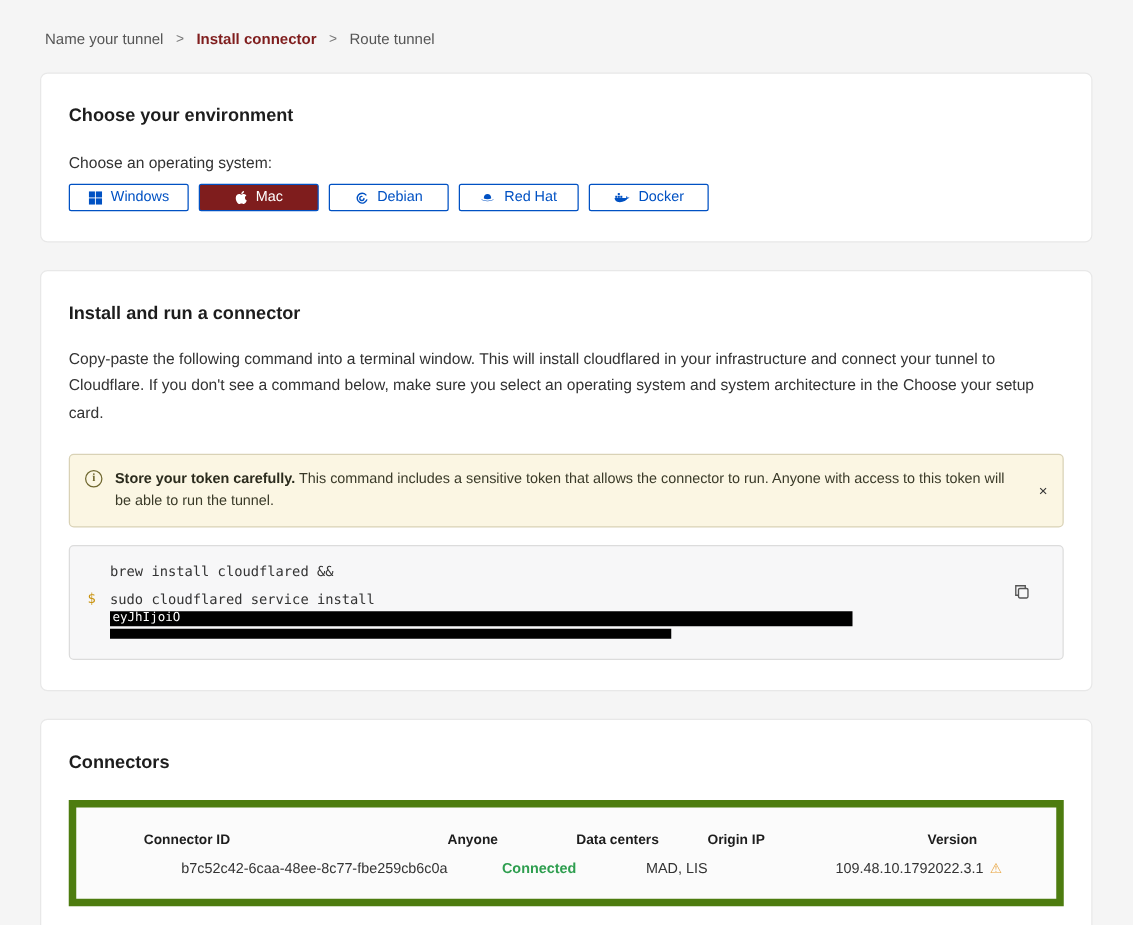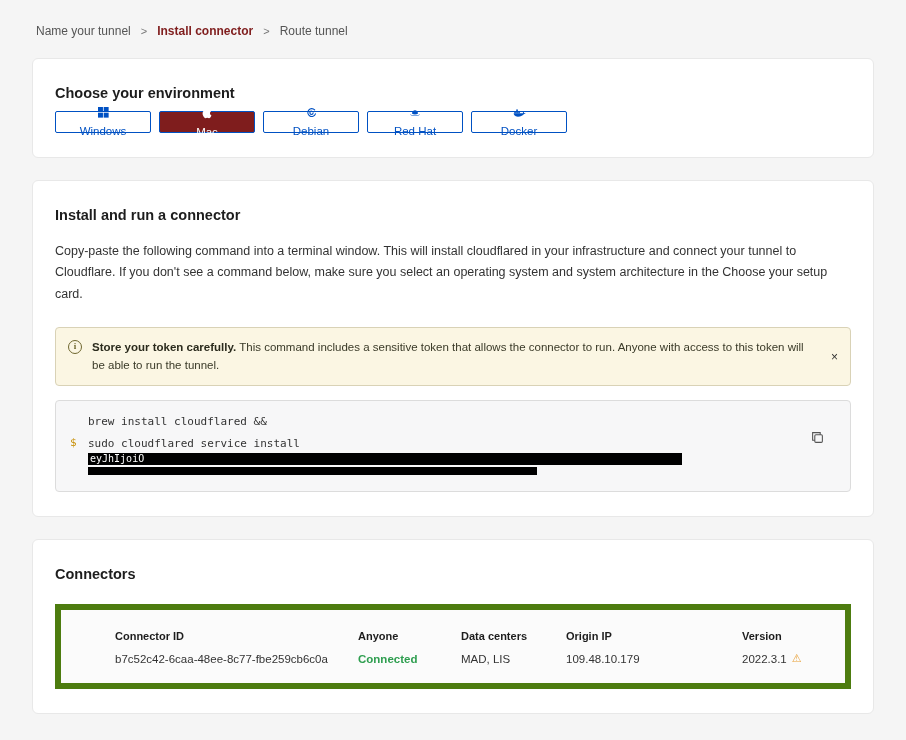--- a/index.html
+++ b/index.html
@@ -49,21 +49,20 @@
     height: 22px;
     padding: 0 12px;
     min-width: 96px;
     background: #ffffff;
     border: 1px solid #0051c3;
     border-radius: 2px;
     color: #0051c3;
     font-size: 11.5px;
     font-family: "Liberation Sans", sans-serif;
     cursor: pointer;
-    flex-direction: column;
   }
   .os-btn.selected { background: #7f1d1d; color: #ffffff; }
   .os-btn svg { display: block; }
 
   
   .card-desc {
     margin-top: 18px;
     font-size: 12.5px;
     line-height: 1.7;
     color: #333;
@@ -161,40 +160,41 @@
     padding: 20px 0 18px 0;
   }
   .t-row {
     display: grid;
     grid-template-columns: 243px 103px 105px 176px 1fr;
     padding-left: 54px;
     padding-right: 20px;
     align-items: center;
   }
   .t-head { font-size: 11px; font-weight: bold; color: #1d1d1d; }
-  .t-vals { margin-top: 10px; font-size: 11.5px; color: #333; }
+  .t-vals { margin-top: 10px; font-size: 11.5px; color: #333; text-align: right; }
   .status-connected { color: #2e9e4f; font-weight: bold; }
   .version-cell { display: flex; align-items: center; gap: 5px; }
   .warn-tri { color: #e8a33d; font-size: 11px; }
 </style>
 </head>
 <body>
 
 <div class="page">
 
   <nav class="breadcrumb">
     <span class="crumb">Name your tunnel</span>
     <span class="crumb-sep">&gt;</span>
     <span class="crumb active">Install connector</span>
     <span class="crumb-sep">&gt;</span>
     <span class="crumb">Route tunnel</span>
   </nav>
 
   <section class="card">
     <h2 class="card-title">Choose your environment</h2>
+    <div class="os-label">Choose an operating system:</div>
     <div class="os-row">
 
       <button class="os-btn">
         <span>
           <svg viewBox="0 0 12 12" width="11" height="11" fill="currentColor">
               <rect x="0" y="0" width="5.4" height="5.4"></rect>
               <rect x="6.2" y="0" width="5.4" height="5.4"></rect>
               <rect x="0" y="6.2" width="5.4" height="5.4"></rect>
               <rect x="6.2" y="6.2" width="5.4" height="5.4"></rect>
             </svg>

